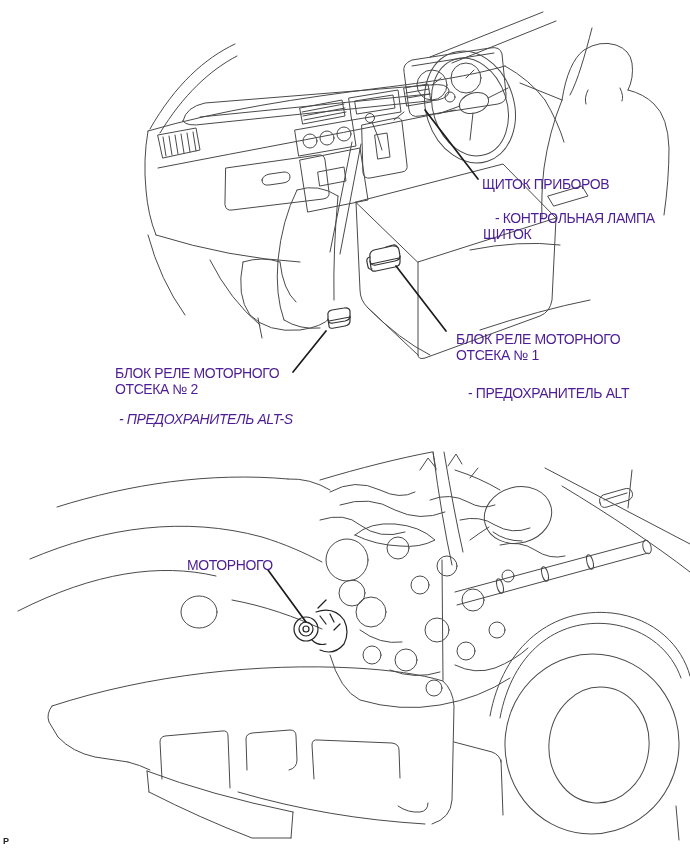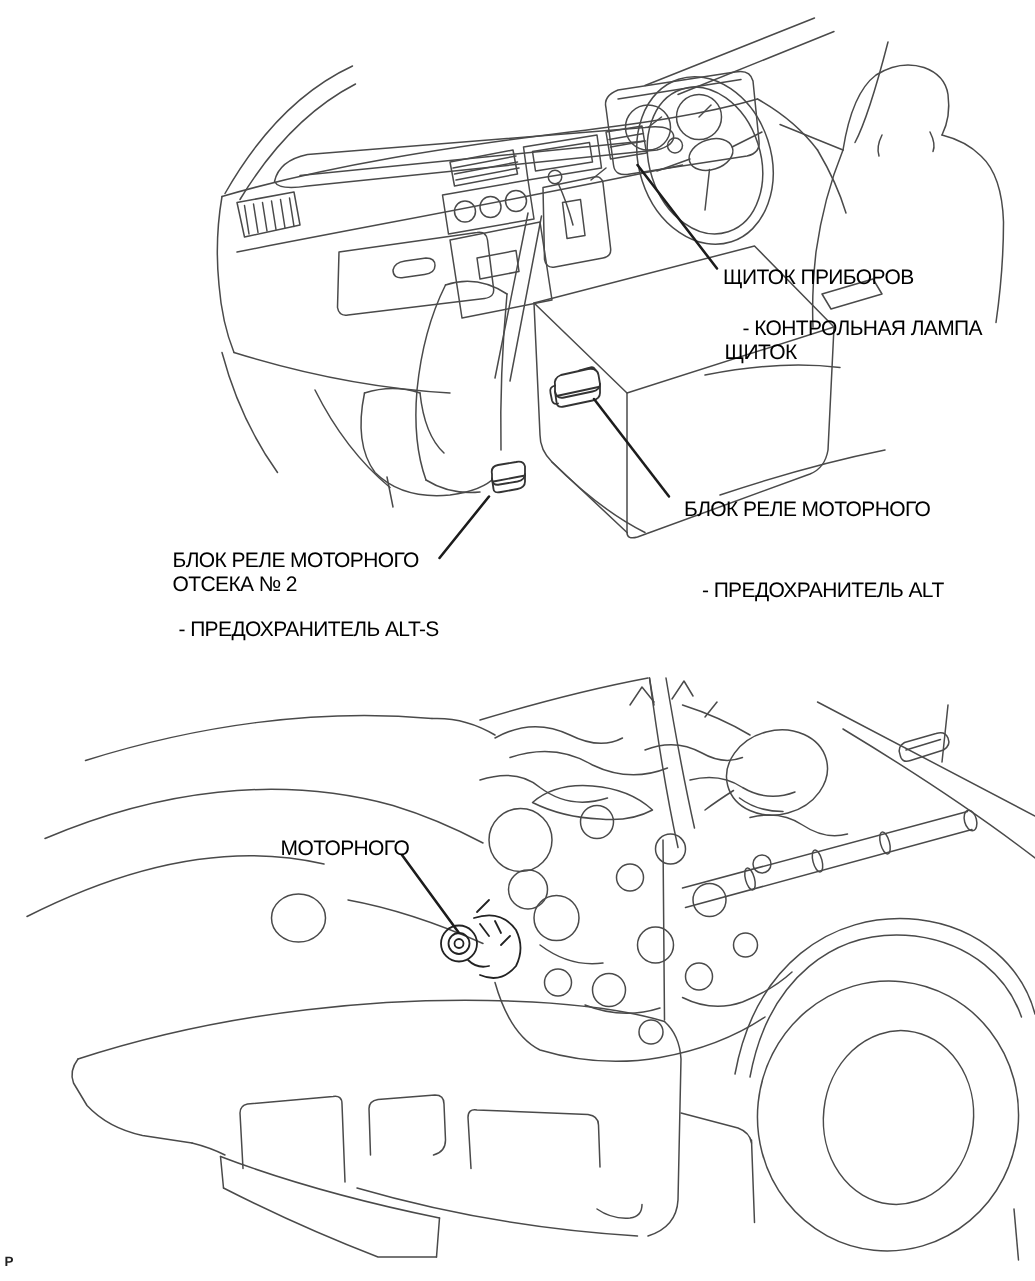--- a/index.html
+++ b/index.html
@@ -3,21 +3,21 @@
 <meta charset="utf-8">
 <style>
   html,body{margin:0;padding:0;}
   body{
     width:690px;height:854px;background:#ffffff;overflow:hidden;position:relative;
     font-family:"Liberation Sans", sans-serif;
   }
   #stage{position:absolute;left:0;top:0;width:690px;height:854px;}
   svg{position:absolute;left:0;top:0;}
   .callout{
-    position:absolute;color:#000000;font-size:14px;line-height:16px;
+    position:absolute;color:#4c1d95;font-size:14px;line-height:16px;
     letter-spacing:-0.4px;white-space:nowrap;
   }
   .callout .line{display:block;}
   .indent1{padding-left:12px;}
   .page-marker{
     position:absolute;left:3px;top:836px;font-size:9px;font-weight:bold;color:#1f1f1f;
   }
 </style>
 </head>
 <body>
@@ -274,28 +274,29 @@
 
 <div class="callout" style="left:482px;top:176px;">ЩИТОК ПРИБОРОВ</div>
 
 <div class="callout" style="left:483px;top:210px;">
   <span class="line indent1">- КОНТРОЛЬНАЯ ЛАМПА</span>
   <span class="line">ЩИТОК</span>
 </div>
 
 <div class="callout" style="left:456px;top:331px;">
   <span class="line">БЛОК РЕЛЕ МОТОРНОГО</span>
+  <span class="line">ОТСЕКА № 1</span>
 </div>
 
 <div class="callout" style="left:468px;top:385px;text-align:right;">- ПРЕДОХРАНИТЕЛЬ ALT</div>
 
 <div class="callout" style="left:115px;top:365px;">
   <span class="line">БЛОК РЕЛЕ МОТОРНОГО</span>
   <span class="line">ОТСЕКА № 2</span>
 </div>
 
-<div class="callout" style="left:119px;top:411px;">- ПРЕДОХРАНИТЕЛЬ ALT-S</div>
+<div class="callout" style="left:119px;top:411px;font-style:italic;">- ПРЕДОХРАНИТЕЛЬ ALT-S</div>
 
 <div class="callout" style="left:187px;top:557px;">МОТОРНОГО</div>
 
 <div class="page-marker">P</div>
 
 </div>
 
 </body></html>

